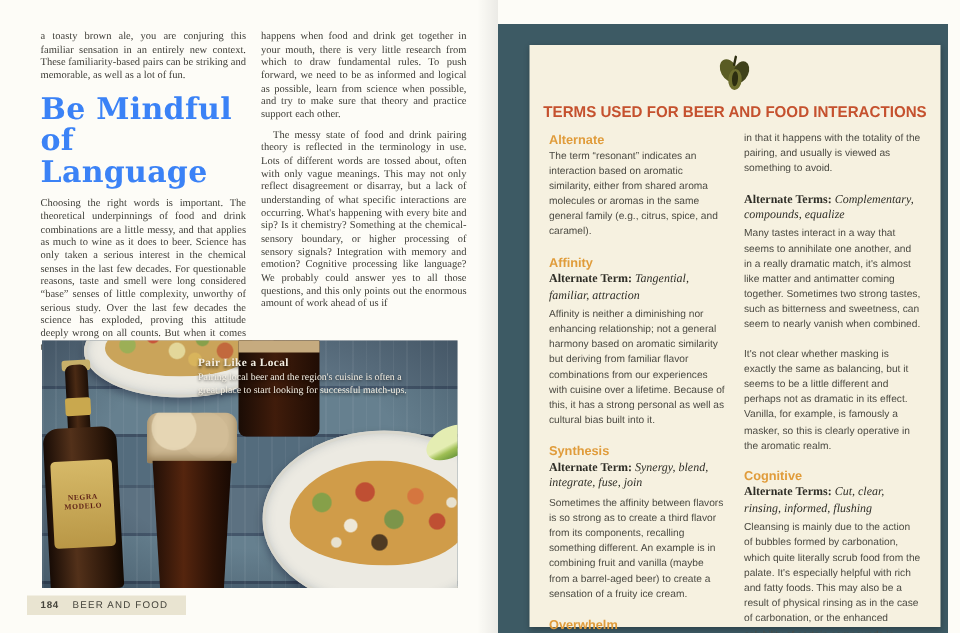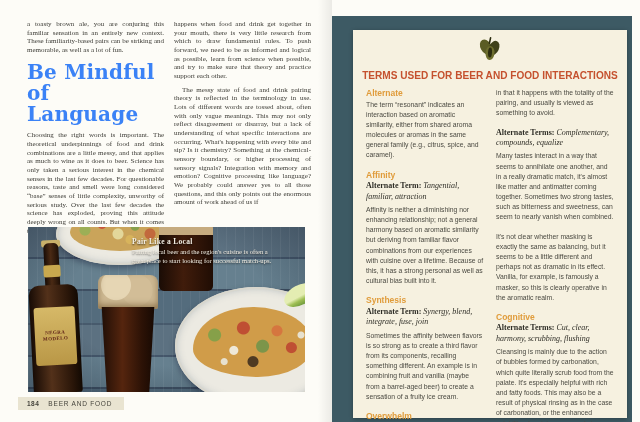--- a/index.html
+++ b/index.html
@@ -194,21 +194,21 @@
           </div>
           <div class="entry-body">Many tastes interact in a way that seems to annihilate one another, and in a really dramatic match, it's almost like matter and antimatter coming together. Sometimes two strong tastes, such as bitterness and sweetness, can seem to nearly vanish when combined.</div>
         </div>
         <div class="entry">
           <div class="entry-body">It's not clear whether masking is exactly the same as balancing, but it seems to be a little different and perhaps not as dramatic in its effect. Vanilla, for example, is famously a masker, so this is clearly operative in the aromatic realm.</div>
         </div>
         <div class="entry">
           <div class="entry-name">Cognitive</div>
           <div class="entry-alt">
             <span class="alt-label">Alternate Terms:</span>
-            <span class="alt-terms">Cut, clear, harmony, scrubbing, flushing</span>
+            <span class="alt-terms">Cut, clear, rinsing, informed, flushing</span>
           </div>
           <div class="entry-body">Cleansing is mainly due to the action of bubbles formed by carbonation, which quite literally scrub food from the palate. It's especially helpful with rich and fatty foods. This may also be a result of physical rinsing as in the case of carbonation, or the enhanced solubility of certain compounds in alcohol.</div>
         </div>
 
       </div>
     </div>
   </div>
 </div>
 
 </body></html>

